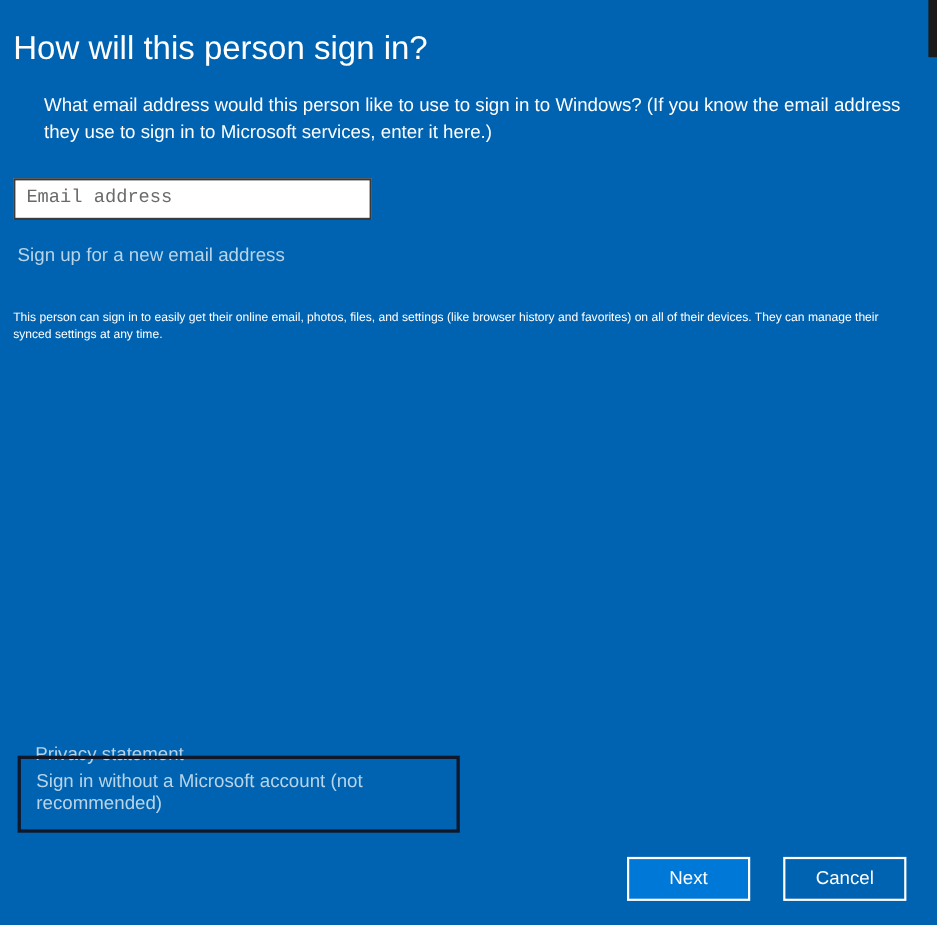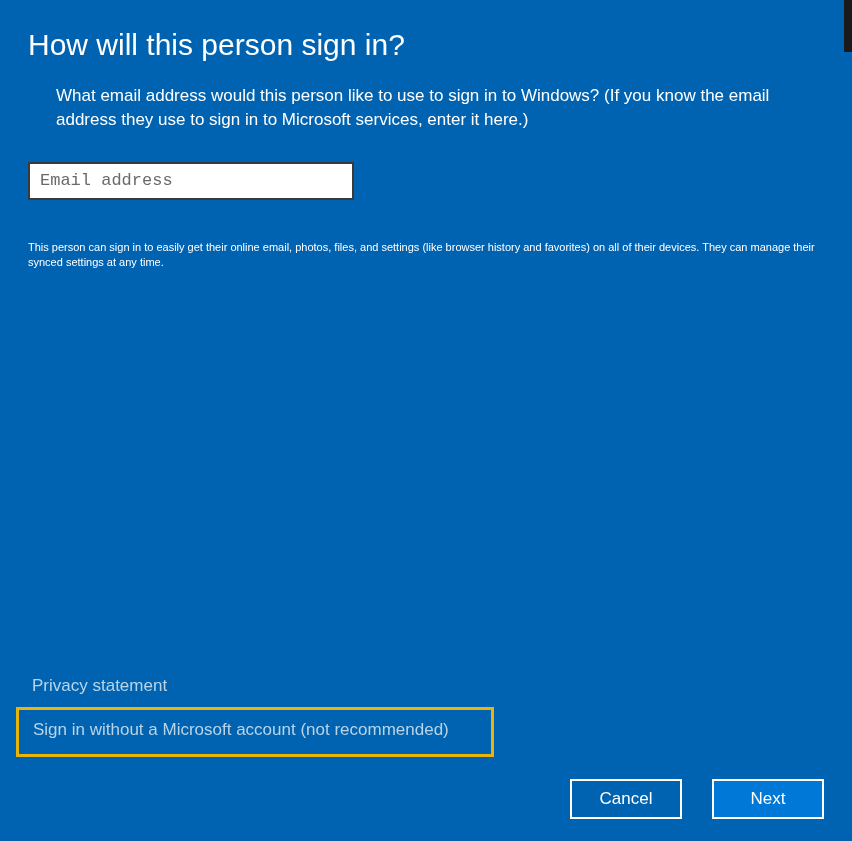--- a/index.html
+++ b/index.html
@@ -12,21 +12,21 @@
       width: 852px;
       height: 841px;
       background-color: #0063B1;
       font-family: "Segoe UI", Arial, sans-serif;
       color: #ffffff;
       position: relative;
       overflow: hidden;
     }
     
     .content {
-      padding: 28px 28px 0 28px;
+      padding: 28px 28px 0 12px;
     }
     
     .title {
       font-size: 30px;
       font-weight: 300;
       margin-bottom: 22px;
       color: #ffffff;
     }
     
     .subtitle {
@@ -80,23 +80,23 @@
       font-size: 17px;
       color: #b8d4e8;
       cursor: pointer;
       display: inline-block;
     }
     
     .signin-without-container {
       position: absolute;
       left: 16px;
       bottom: 84px;
-      border: 3px solid #eab308;
+      border: 3px solid #0f172a;
       padding: 10px 14px 14px 14px;
-      width: 478px;
+      width: 402px;
     }
     
     .signin-without-link {
       font-size: 17px;
       color: #b8d4e8;
       cursor: pointer;
     }
     
     .button-row {
       position: absolute;
@@ -147,32 +147,35 @@
 </head>
 <body>
 
 <div class="content">
   <h1 class="title">How will this person sign in?</h1>
   
   <p class="subtitle">What email address would this person like to use to sign in to Windows? (If you know the email address they use to sign in to Microsoft services, enter it here.)</p>
   
   <input type="text" class="email-input" placeholder="Email address" style="">
   
+  <div>
+    <span class="signup-link">Sign up for a new email address</span>
+  </div>
   
   <p class="description">This person can sign in to easily get their online email, photos, files, and settings (like browser history and favorites) on all of their devices. They can manage their synced settings at any time.</p>
 </div>
 
 <div class="bottom-links">
   <span class="privacy-link">Privacy statement</span>
 </div>
 
 <div class="signin-without-container">
   <span class="signin-without-link">Sign in without a Microsoft account (not recommended)</span>
 </div>
 
 <div class="button-row">
+  <button class="btn btn-primary">Next</button>
   <button class="btn btn-secondary">Cancel</button>
-  <button class="btn btn-primary">Next</button>
 </div>
 
 <div class="scrollbar-track">
   <div class="scrollbar-thumb"></div>
 </div>
 
 </body></html>

